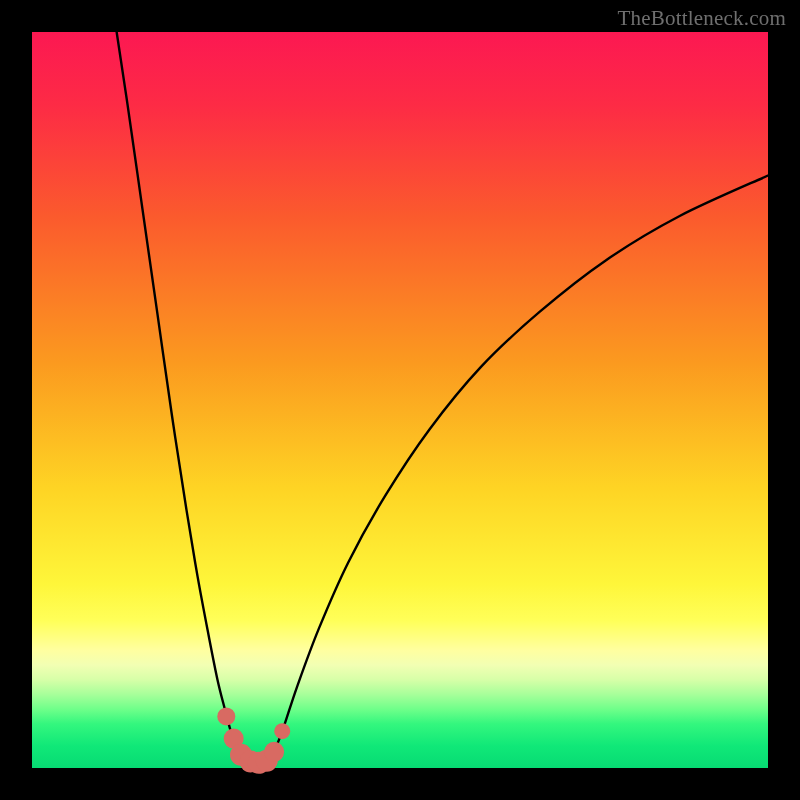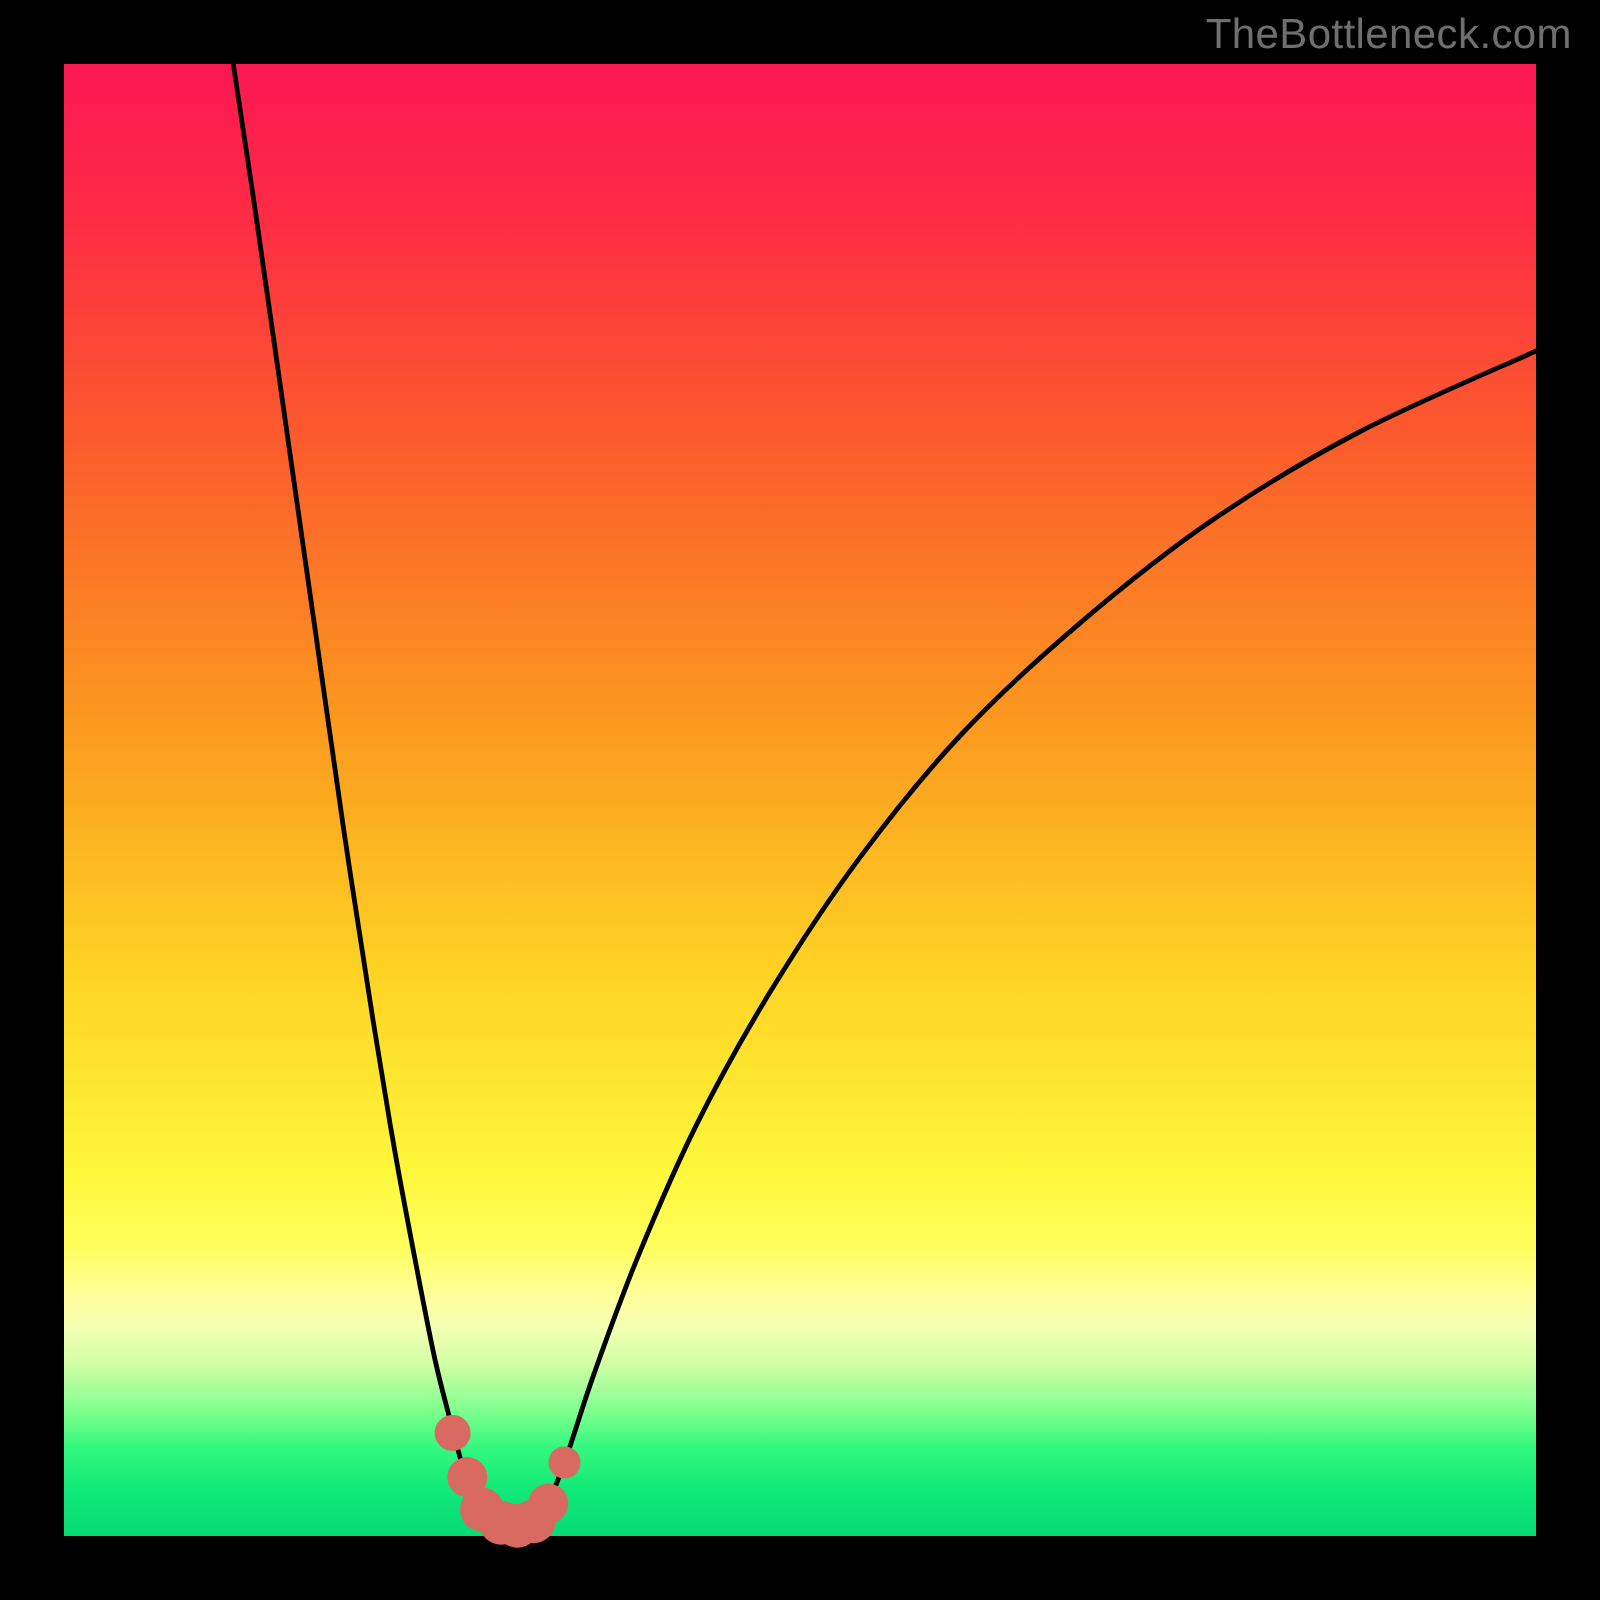--- a/index.html
+++ b/index.html
@@ -11,20 +11,21 @@
     background: #000;
     font-family: Arial, Helvetica, sans-serif;
   }
   .frame {
     position: absolute;
     left: 0;
     top: 0;
     width: 800px;
     height: 800px;
     background: #000;
+    font-family: Liberation Serif, serif;
   }
   .plot {
     position: absolute;
     left: 32px;
     top: 32px;
     width: 736px;
     height: 736px;
     
   }
   .watermark {

